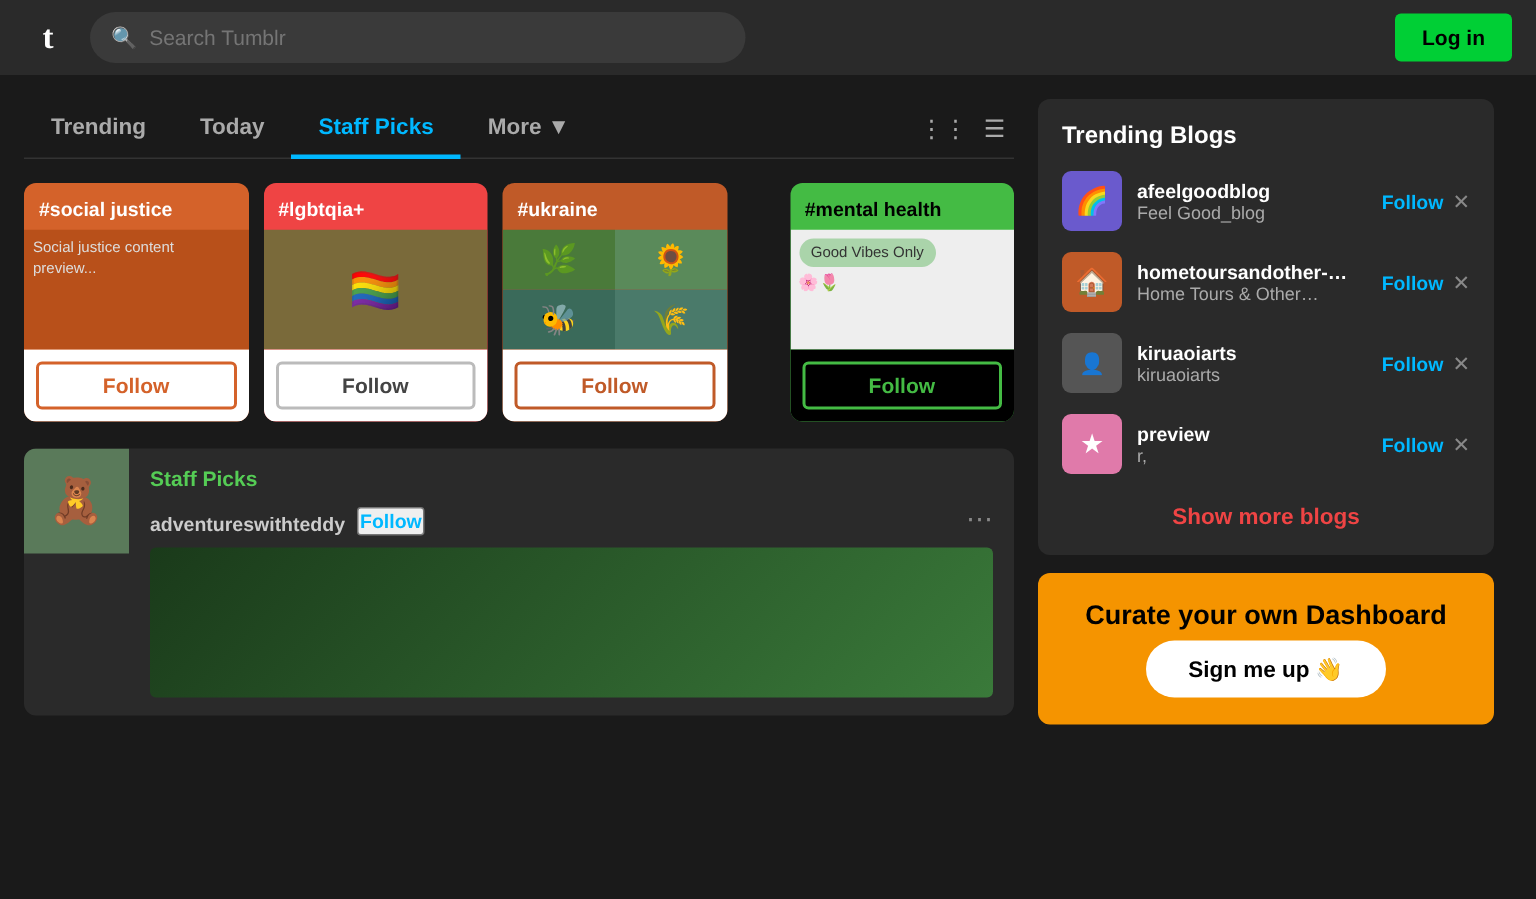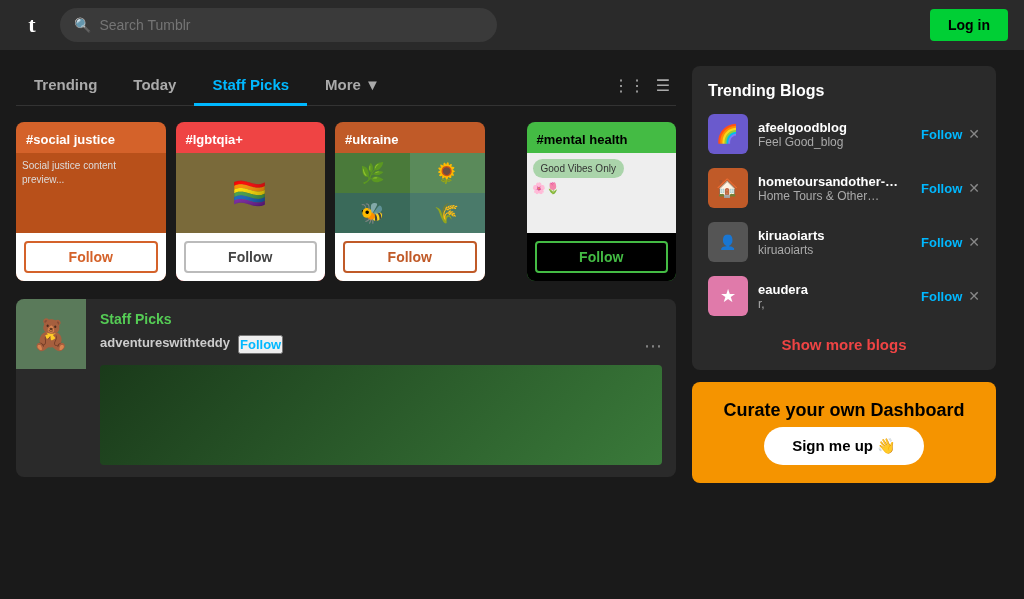--- a/index.html
+++ b/index.html
@@ -184,21 +184,21 @@
       padding: 12px 14px;
     }
     .staff-picks-label {
       color: #55cc55;
       font-weight: 700;
       font-size: 14px;
       margin-bottom: 8px;
     }
     .staff-picks-author-row {
       display: flex;
-      align-items: flex-start;
+      align-items: flex-end;
       gap: 8px;
     }
     .staff-picks-author {
       font-size: 13px;
       color: #ccc;
       font-weight: 700;
     }
     .staff-picks-follow-link {
       color: #00b8ff;
       font-size: 13px;
@@ -491,21 +491,21 @@
         </div>
         <div class="blog-actions">
           <button class="blog-follow-btn">Follow</button>
           <button class="blog-dismiss">✕</button>
         </div>
       </div>
 
       <div class="blog-item">
         <div class="blog-avatar" style="background:#e07aaa;">★</div>
         <div class="blog-info">
-          <div class="blog-name">eaudera</div>
+          <div class="blog-name">preview</div>
           <div class="blog-desc">r,</div>
         </div>
         <div class="blog-actions">
           <button class="blog-follow-btn">Follow</button>
           <button class="blog-dismiss">✕</button>
         </div>
       </div>
 
       <div class="show-more-blogs">
         <button class="show-more-link">Show more blogs</button>

